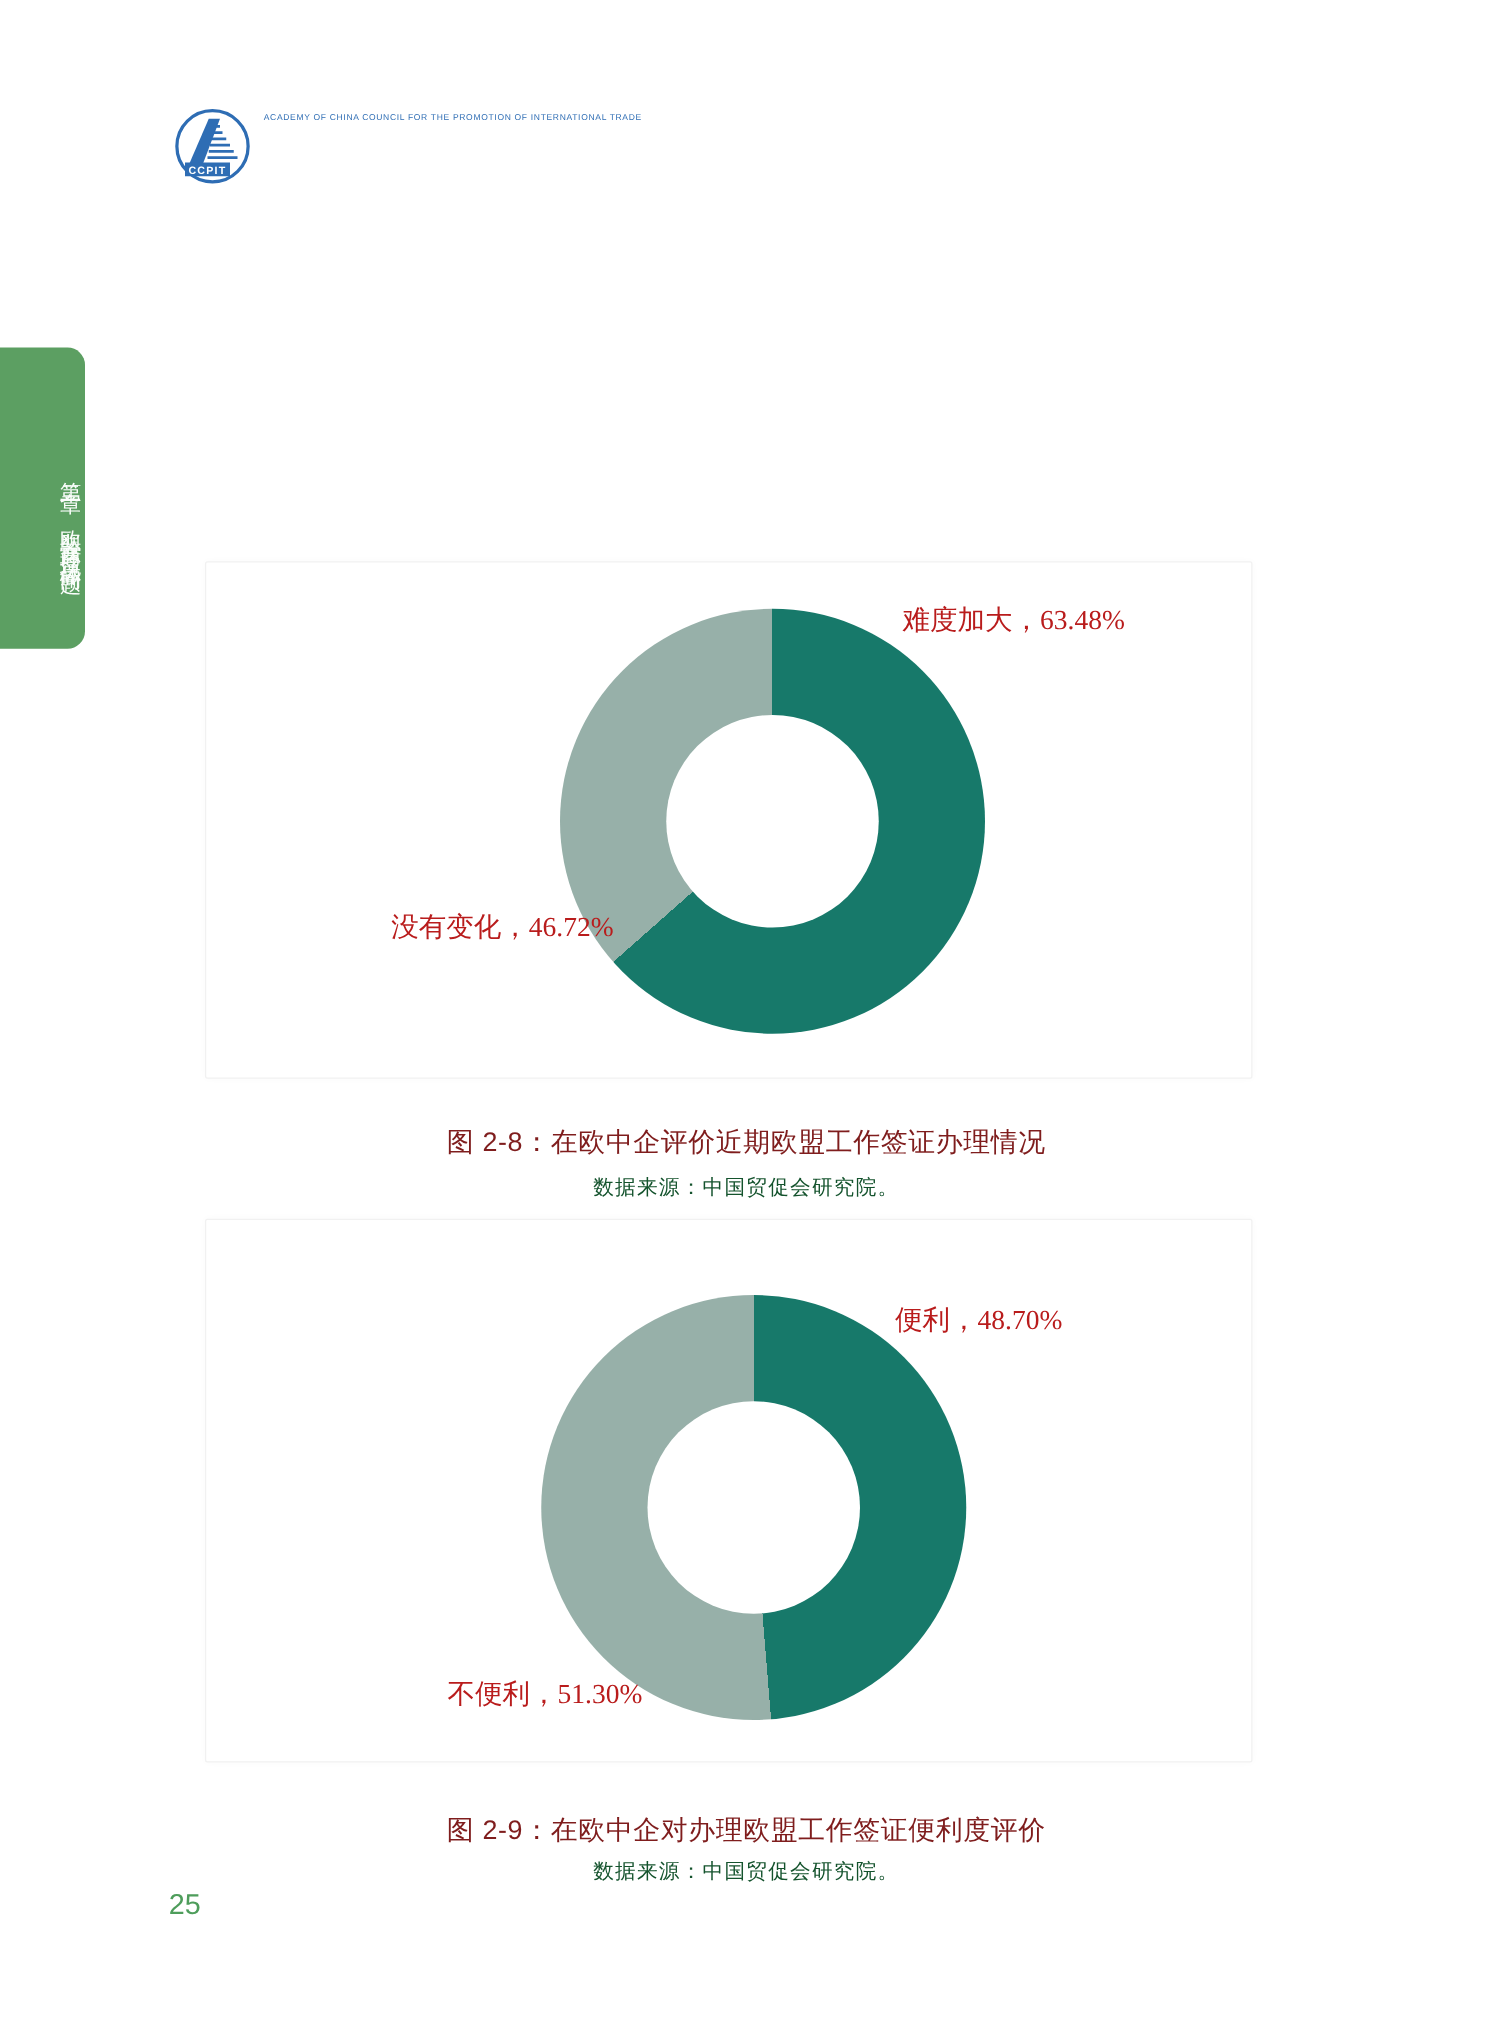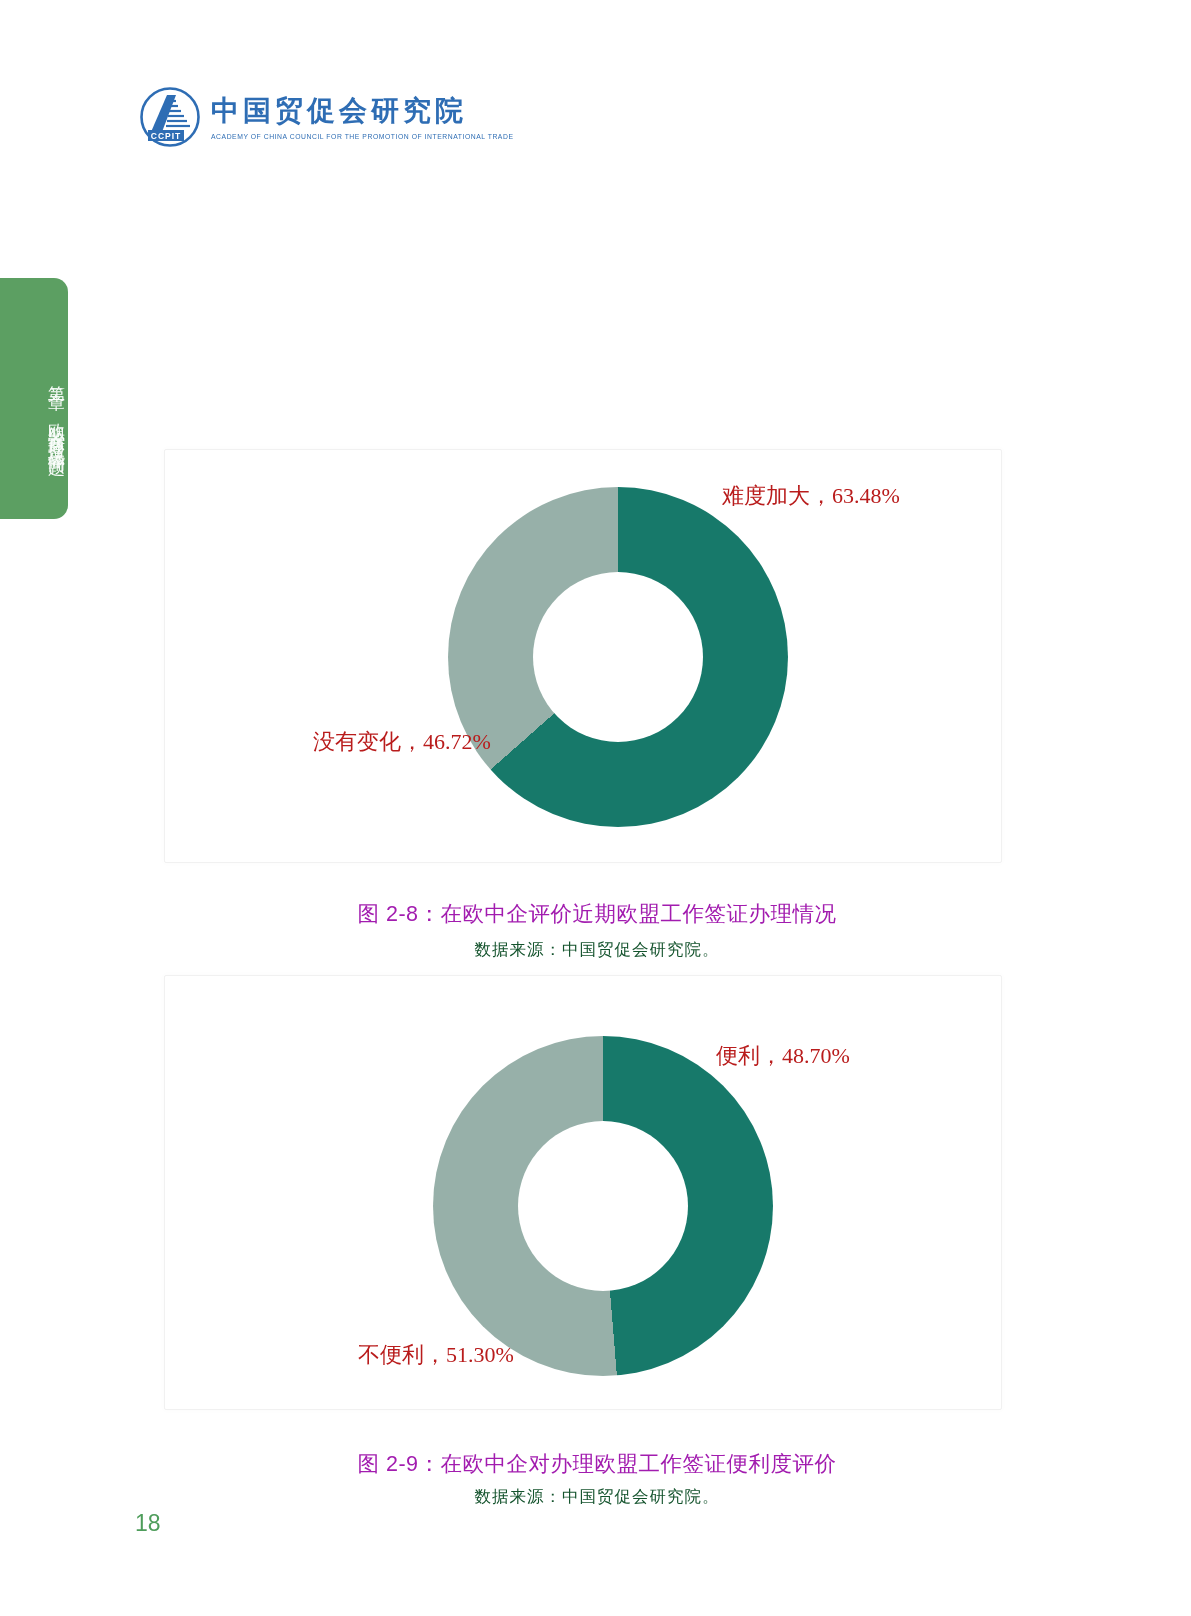--- a/index.html
+++ b/index.html
@@ -55,21 +55,21 @@
     font-family:"Liberation Serif","DejaVu Serif",serif;
   }
   .label-1a{left:722px;top:481px;}
   .label-1b{left:313px;top:727px;}
   .label-2a{left:716px;top:1041px;}
   .label-2b{left:358px;top:1340px;text-align:right;}
   
   .figure-caption{
     position:absolute;left:137px;width:920px;text-align:center;
     font-family:"Liberation Sans","DejaVu Sans",sans-serif;
-    font-size:21.5px;font-weight:500;color:#a21caf;letter-spacing:0.5px;
+    font-size:21.5px;font-weight:500;color:#7f1d1d;letter-spacing:0.5px;
   }
   .caption-1{top:899px;}
   .caption-2{top:1449px;}
   .data-source{
     position:absolute;left:137px;width:920px;text-align:center;
     font-size:16.5px;color:#14532d;letter-spacing:1px;
   }
   .source-1{top:939px;}
   .source-2{top:1486px;}
   
@@ -93,21 +93,20 @@
         <line x1="31" y1="25" x2="43" y2="25"></line>
         <line x1="30" y1="30" x2="46" y2="30"></line>
         <line x1="29" y1="35" x2="49" y2="35"></line>
         <line x1="28" y1="40" x2="52" y2="40"></line>
       </g>
       <rect x="10" y="44" width="36" height="11" fill="#2E6DB4"></rect>
       <text x="28" y="53" text-anchor="middle" fill="#ffffff" font-family="Liberation Sans, sans-serif" font-size="8.5" font-weight="bold" letter-spacing="1">CCPIT</text>
     </svg>
   </span>
   <span class="logo-text">
-    <span class="org-cn">中国贸促会研究院</span>
     <span class="org-en">ACADEMY OF CHINA COUNCIL FOR THE PROMOTION OF INTERNATIONAL TRADE</span>
   </span>
 </div>
 
 <div class="chapter-tab">
   <span>第二章</span>
     <span class="tab-title">欧盟营商环境总体问题</span>
 </div>
 
 <div class="body-text">
@@ -124,13 +123,13 @@
 
 <div class="chart-card card-2"></div>
 <div class="donut donut-2" style="background: conic-gradient(rgb(23, 121, 106) 0deg, rgb(23, 121, 106) 175.32deg, rgb(151, 176, 169) 175.32deg, rgb(151, 176, 169) 360deg);">
   <div class="donut-hole"></div>
 </div>
 <span class="slice-label label-2a">便利，48.70%</span>
 <span class="slice-label label-2b">不便利，51.30%</span>
 <div class="figure-caption caption-2">图 2-9：在欧中企对办理欧盟工作签证便利度评价</div>
 <div class="data-source source-2">数据来源：中国贸促会研究院。</div>
 
-<div class="page-number">18</div>
+<div class="page-number">25</div>
 
 </body></html>

